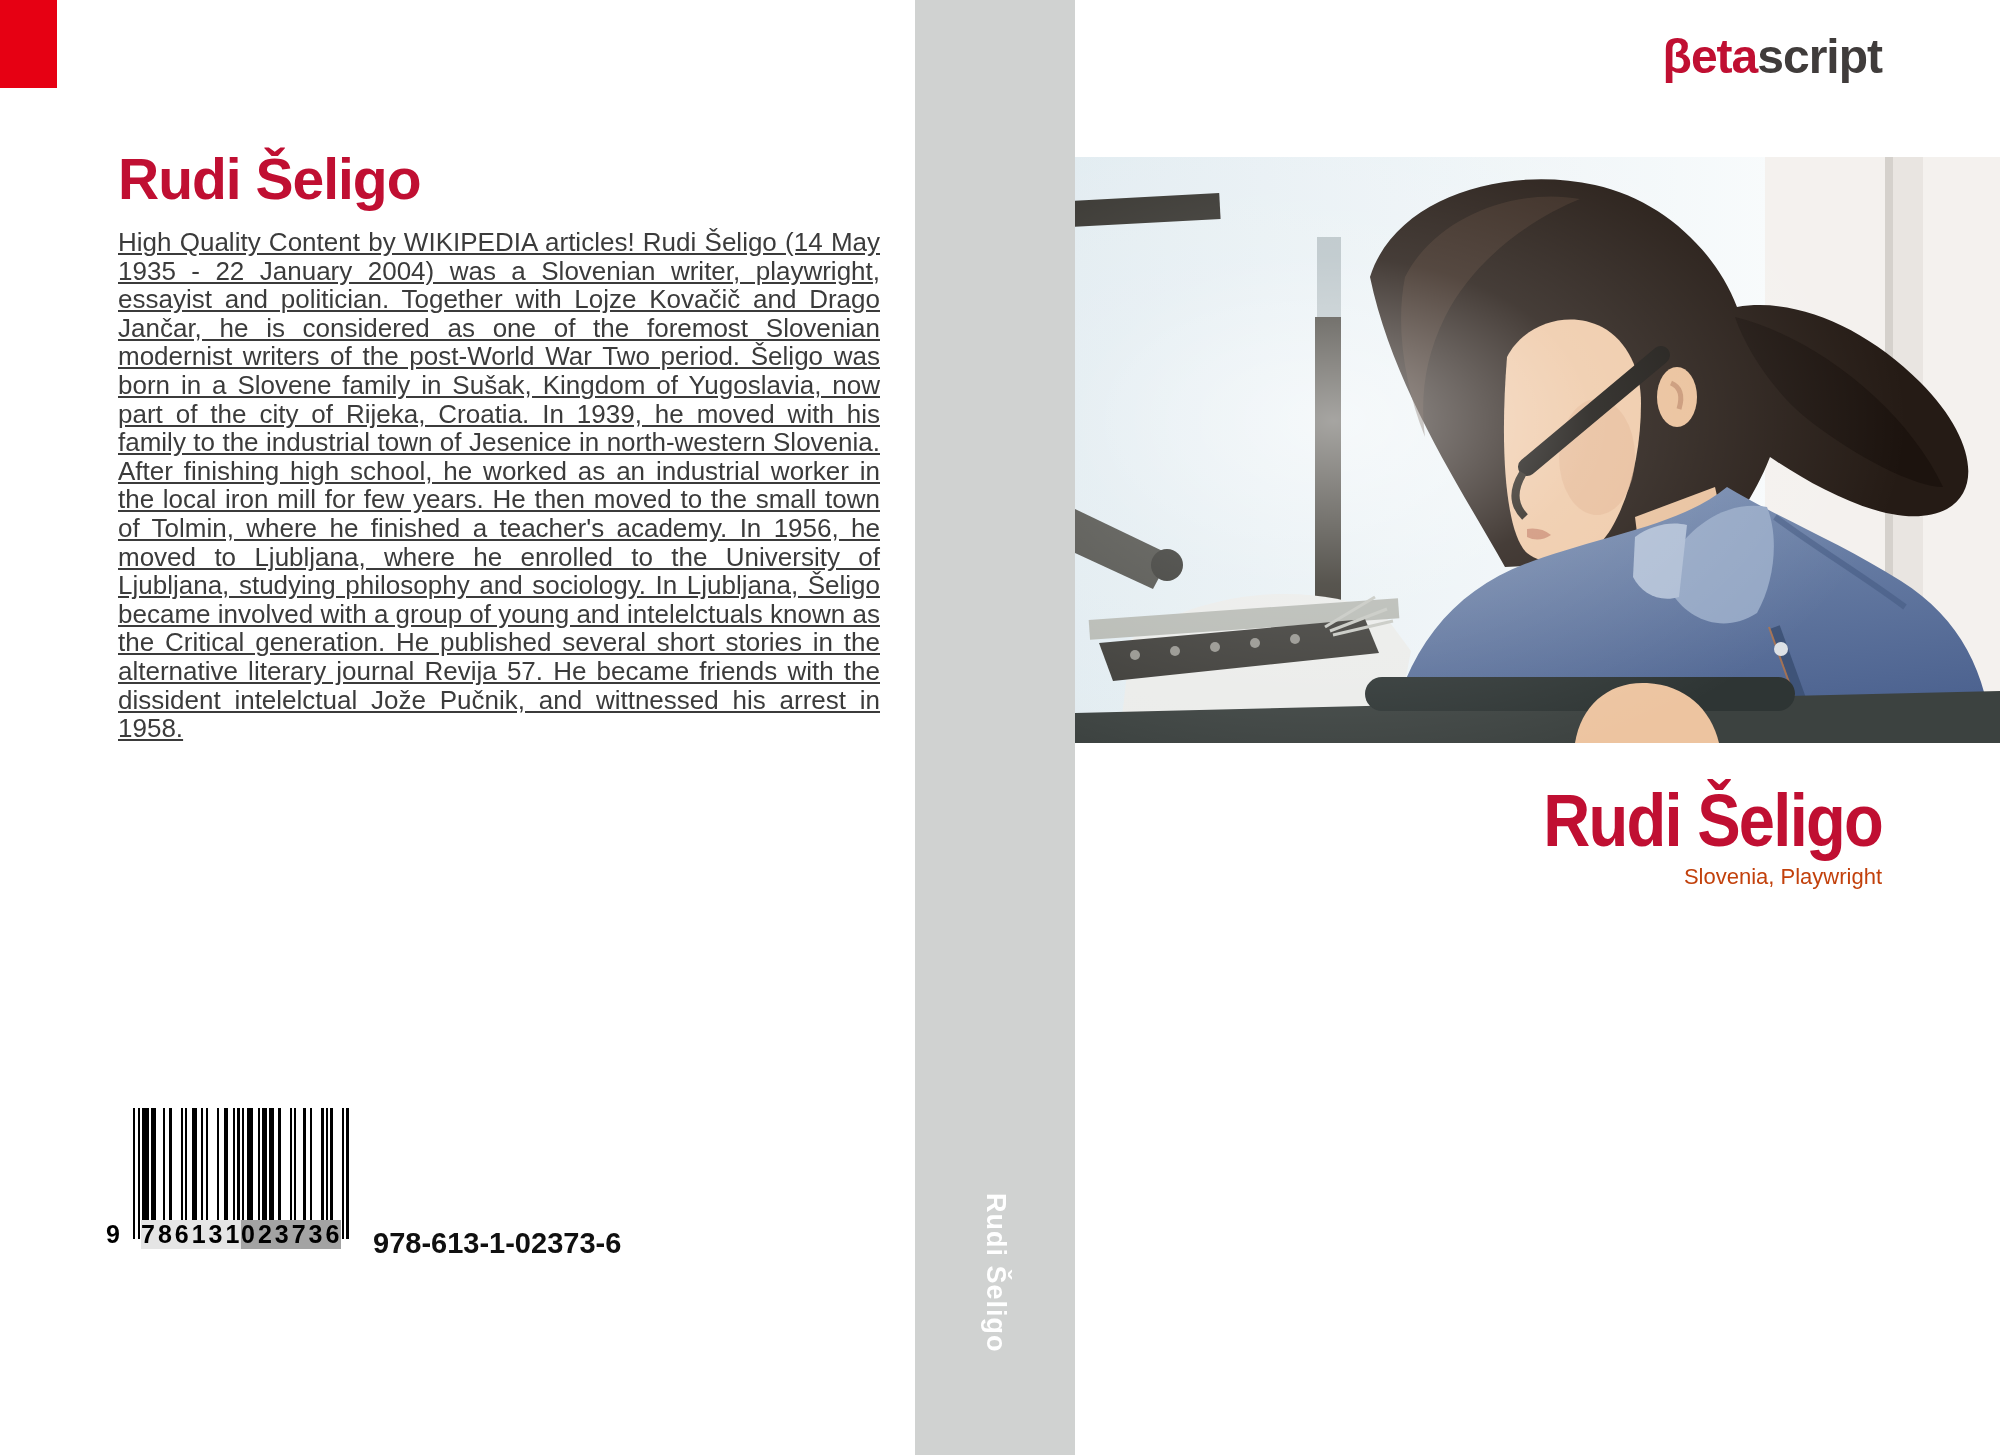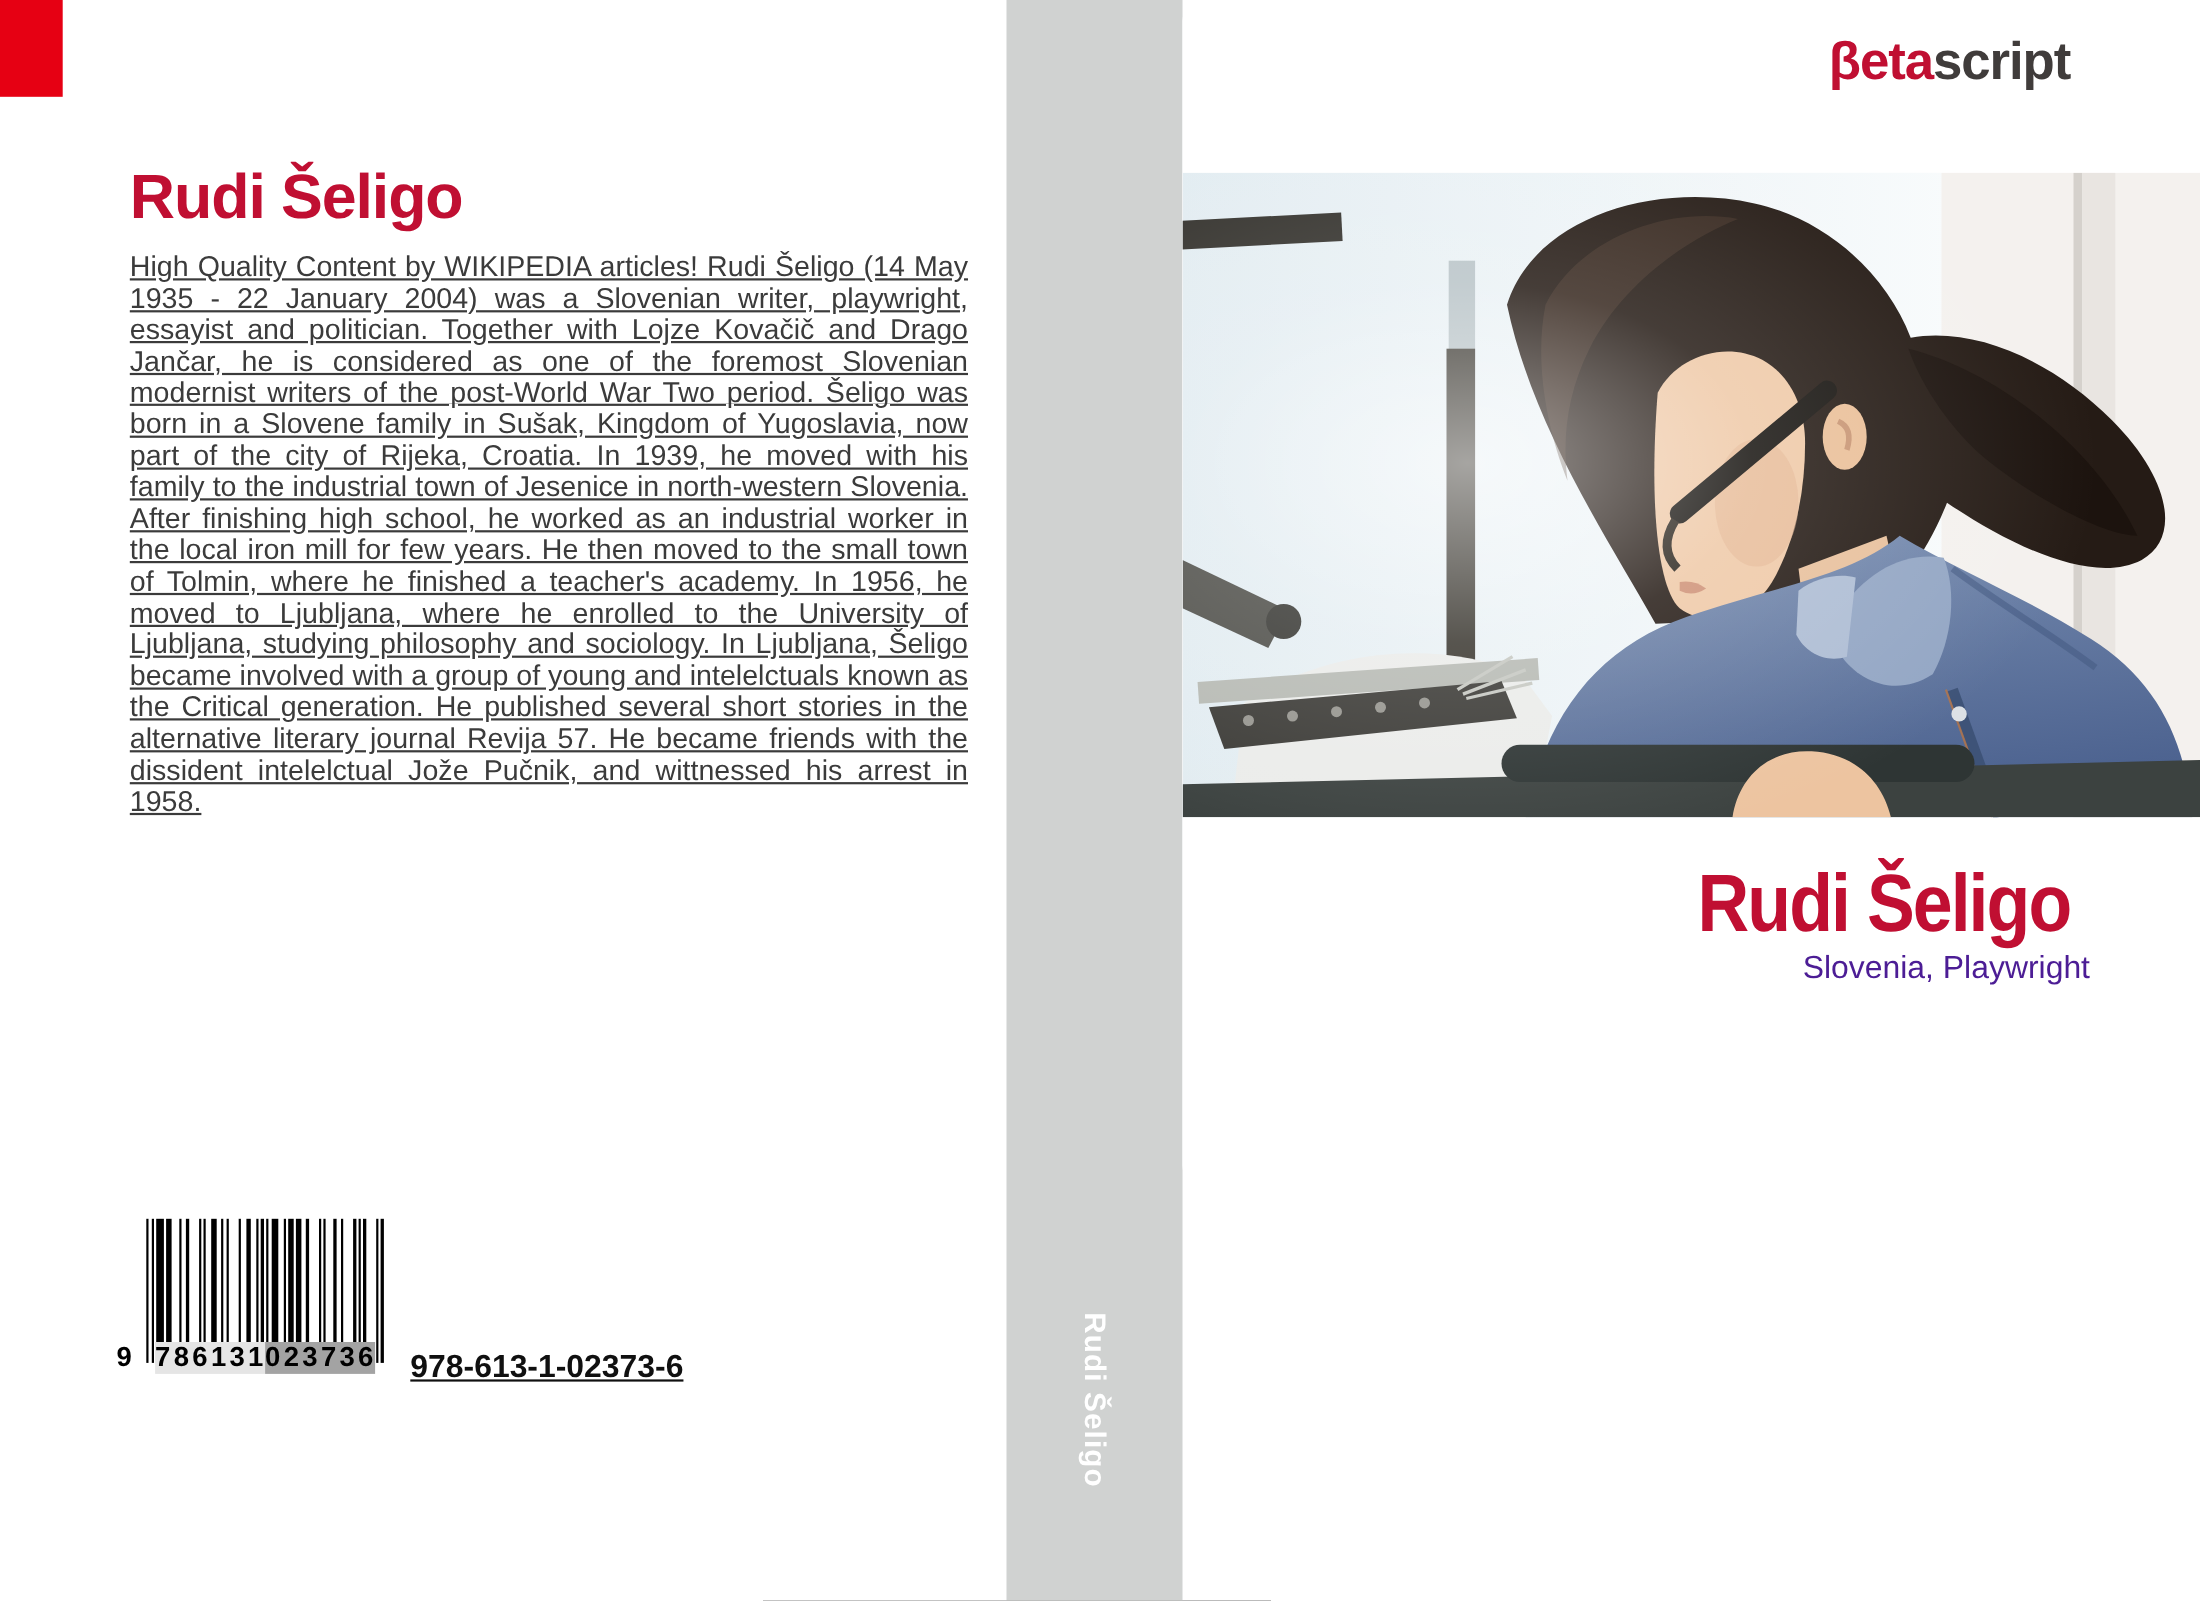--- a/index.html
+++ b/index.html
@@ -14,21 +14,21 @@
   .back-body{position:absolute;left:118px;top:228px;width:762px;margin:0;font-size:26px;
              line-height:1.1;color:#3b3b3b;text-align:justify;text-decoration:underline;}
 
   .barcode{position:absolute;left:133px;top:1108px;width:216px;height:150px;}
   .bars{position:absolute;left:0;top:0;width:216px;height:132px;}
   .bars div{position:absolute;top:0;background:#000;}
   .bc-d{position:absolute;font-size:25px;font-weight:600;color:#000;letter-spacing:3px;}
   .bc-first{left:-27px;top:112px;letter-spacing:0;}
   .bc-g1{left:8px;top:112px;width:100px;text-align:center;background:#e5e5e5;}
   .bc-g2{left:108px;top:112px;width:100px;text-align:center;background:#a3a3a3;}
-  .isbn{position:absolute;left:373px;top:1227px;font-size:29px;font-weight:bold;color:#101010;text-decoration:underline;}
+  .isbn{position:absolute;left:373px;top:1227px;font-size:29px;font-weight:bold;color:#101010;}
 
   
   .spine{position:absolute;left:915px;top:0;width:160px;height:1455px;background:#d0d2d1;}
   .spine-title{position:absolute;left:0;top:1188px;width:160px;height:170px;
                display:flex;align-items:center;justify-content:center;
                writing-mode:vertical-rl;font-size:27px;font-weight:bold;color:#ffffff;letter-spacing:1px;}
 
   
   .front-cover{position:absolute;left:1075px;top:0;width:925px;height:1079px;background:#ffffff;overflow:hidden;border-radius:19px;}
   .logo{position:absolute;right:118px;top:32px;text-align:right;font-size:48px;font-weight:bold;
@@ -39,21 +39,21 @@
 
   .photo{position:absolute;left:0;top:157px;width:925px;height:586px;z-index:2;}
 
   .watermark{position:absolute;left:-14px;top:1030px;font-size:560px;line-height:1;font-weight:400;
              color:#d4d4d4;letter-spacing:-20px;transform:scaleX(0.9);transform-origin:left top;
              white-space:nowrap;z-index:1;}
 
   .front-title{position:absolute;right:118px;top:778px;margin:0;font-size:74px;font-weight:bold;
                letter-spacing:-2px;color:#c00f32;z-index:3;}
   .front-title span{display:inline-block;transform:scaleX(0.88);transform-origin:right center;}
-  .front-subtitle{position:absolute;right:100px;top:864px;font-size:29px;color:#4c1d95;z-index:3;}
+  .front-subtitle{position:absolute;right:118px;top:864px;font-size:22px;color:#c2410c;z-index:3;}
 
   .badge{position:absolute;left:78px;top:1163px;width:196px;height:196px;border-radius:50%;
          background:
            radial-gradient(circle at 30% 16%, rgba(255,255,255,.55) 0 7%, rgba(255,255,255,0) 32%),
            radial-gradient(circle at 42% 36%, #dd3a40 0%, #c51a31 55%, #a30d26 100%);
          transform:rotate(-13deg);z-index:4;color:#fff;text-align:center;padding-top:34px;}
   .badge-l1{font-size:24px;font-weight:bold;line-height:1.1;}
   .badge-l2{font-size:42px;font-weight:bold;line-height:1.05;}
   .badge-l3{font-size:26px;font-weight:bold;line-height:1.15;}
   .badge-l4{font-size:29px;font-weight:bold;line-height:1.1;}

